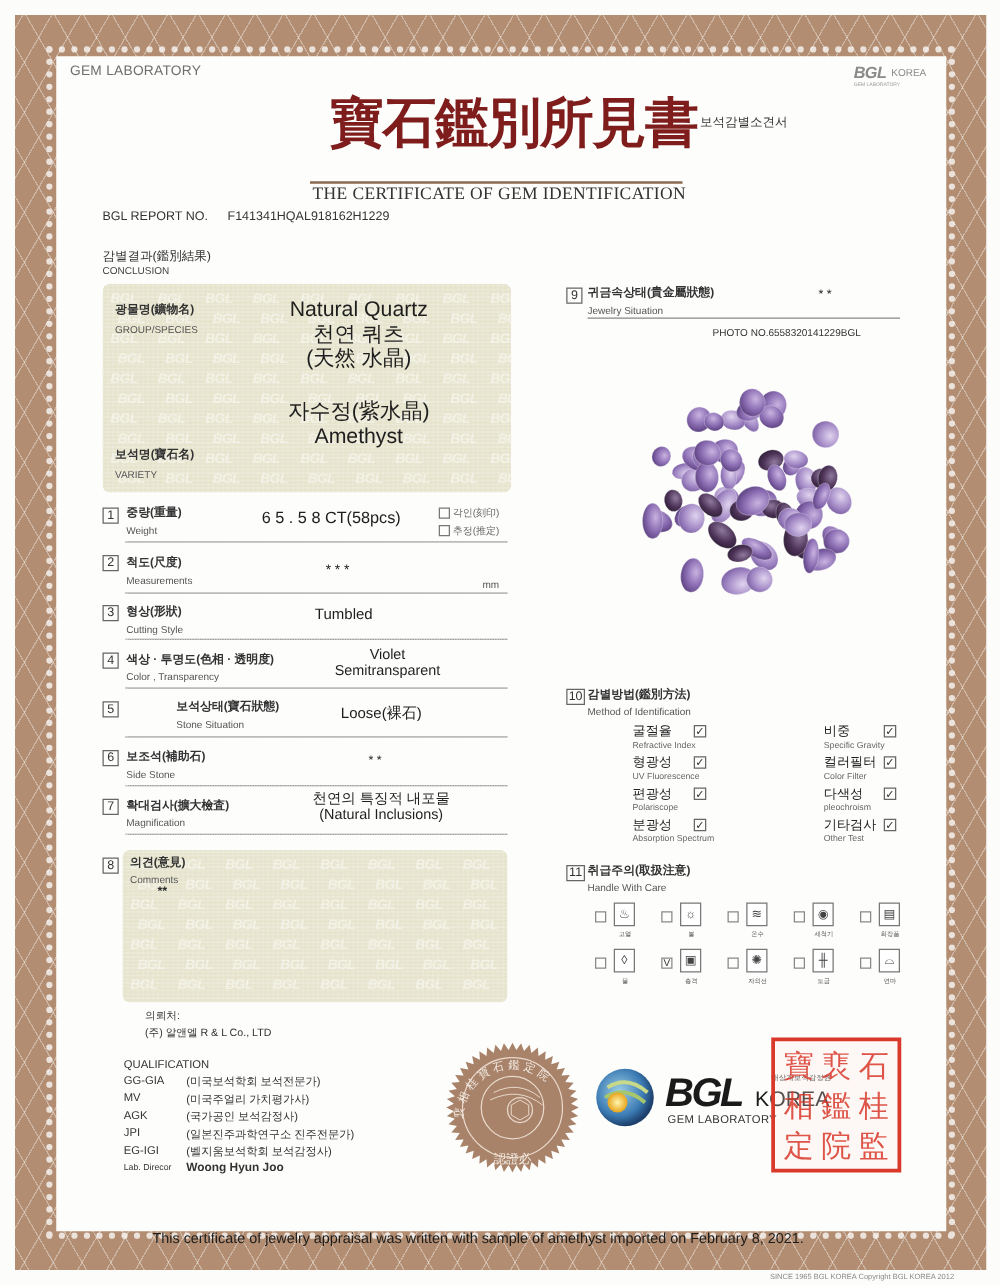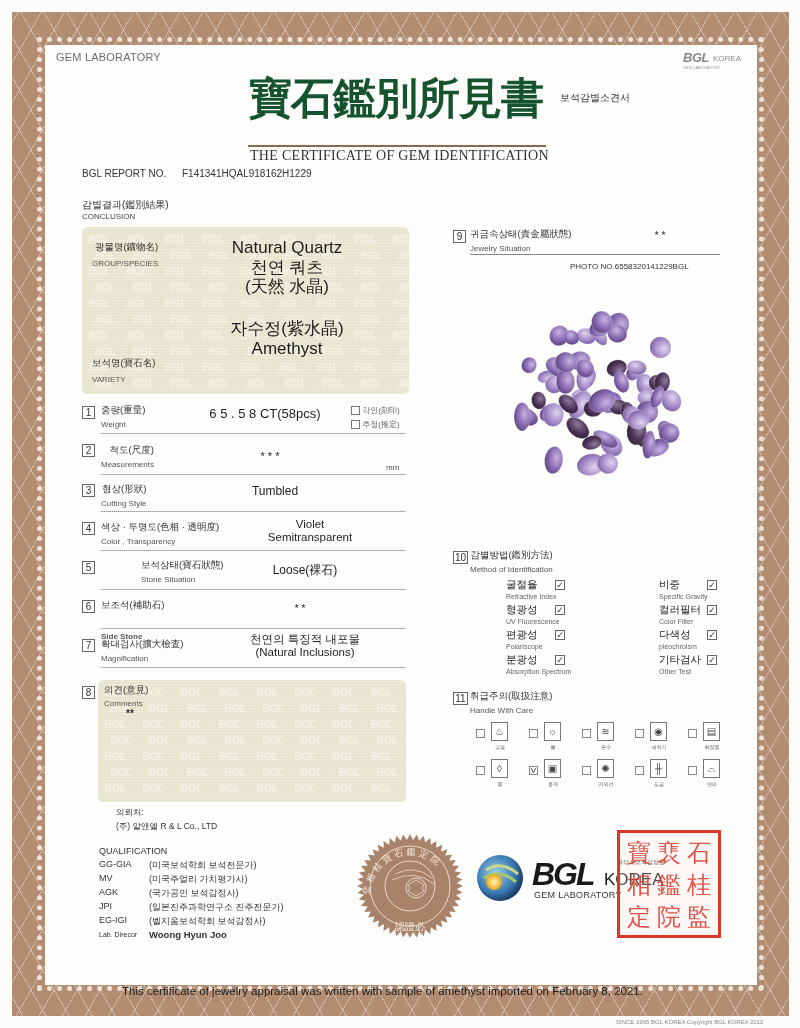--- a/index.html
+++ b/index.html
@@ -26,21 +26,21 @@
     background: #fdfdfc;
   }
 
   
   .lab-label { position: absolute; left: 56px; top: 51px; font-size: 11px; color: #6e6e6e; letter-spacing: 0.2px; }
   .brand-small { position: absolute; left: 683px; top: 50px; width: 72px; height: 22px; }
   .brand-small .bgl { position: absolute; left: 0; top: 0; font-size: 13px; font-style: italic; font-weight: bold; color: #8a8a8a; letter-spacing: -0.5px; }
   .brand-small .korea { position: absolute; left: 30px; top: 4px; font-size: 8px; color: #8a8a8a; }
   .brand-small .sub { position: absolute; left: 0; top: 15px; font-size: 4px; color: #999; }
 
-  .title-cjk { position: absolute; left: 249px; top: 70px; font-family: "DejaVu Serif", serif; font-size: 43px; font-weight: bold; color: #14532d; letter-spacing: -1px; }
+  .title-cjk { position: absolute; left: 264px; top: 70px; font-family: "DejaVu Serif", serif; font-size: 43px; font-weight: bold; color: #7f1d1d; letter-spacing: -1px; }
   .title-kr { position: absolute; left: 560px; top: 91px; font-size: 10px; color: #333; }
   .title-en { position: absolute; left: 250px; top: 120px; font-family: "Liberation Serif", serif; font-size: 14px; color: #333; letter-spacing: 0.3px; margin-top: 28px; }
   .title-rule { position: absolute; left: 248px; top: 145px; width: 298px; height: 2px; background: #8a6a50; }
 
   
   .report-label { position: absolute; left: 82px; top: 168px; font-size: 10px; color: #333; }
   .report-val { position: absolute; left: 182px; top: 168px; font-size: 10px; color: #333; }
 
   .conclusion-ko { position: absolute; left: 82px; top: 198px; font-size: 10px; font-weight: normal; color: #333; }
   .conclusion-en { position: absolute; left: 82px; top: 212px; font-size: 8px; color: #444; }
@@ -50,21 +50,21 @@
     position: absolute; background: #e6e4cd; border-radius: 6px;
     background-image:
       repeating-linear-gradient(0deg, rgba(255,255,255,0.18) 0 1px, transparent 1px 3px),
       repeating-linear-gradient(90deg, rgba(255,255,255,0.10) 0 1px, transparent 1px 4px);
   }
   .panel-conclusion { left: 82px; top: 227px; width: 327px; height: 167px; }
   .panel-comments { left: 98px; top: 680px; width: 308px; height: 122px; }
 
   .wm { position: absolute; font-size: 11px; color: rgba(255,255,255,0.45); font-weight: bold; font-style: italic; letter-spacing: -0.5px; white-space: nowrap; }
 
-  .lbl-ko { font-size: 9.5px; font-weight: normal; color: #333; white-space: nowrap; text-align: right; }
+  .lbl-ko { font-size: 9.5px; font-weight: bold; color: #333; white-space: nowrap; }
   .lbl-en { font-size: 8px; color: #555; white-space: nowrap; }
 
   .cell { position: absolute; }
   .center-val { position: absolute; text-align: center; color: #1e1e1e; line-height: 1.15; white-space: nowrap; }
 
   
   .num-box {
     position: absolute; width: 13px; height: 13px; border: 1px solid #666;
     font-size: 10px; line-height: 11px; text-align: center; color: #333;
   }
@@ -295,21 +295,21 @@
 <div class="cell" style="left:101px;top:559px;margin-left:40px;">
   <div class="lbl-ko">보석상태(寶石狀態)</div>
   <div class="lbl-en" style="margin-top:3px;">Stone Situation</div>
 </div>
 <div class="center-val" style="left:250px;top:564px;width:110px;font-size:12px;">Loose(裸石)</div>
 <div class="row-rule" style="left:100px;top:589px;width:306px;"></div>
 
 <div class="num-box" style="left:82px;top:600px;">6</div>
 <div class="cell" style="left:101px;top:599px;">
   <div class="lbl-ko">보조석(補助石)</div>
-  <div class="lbl-en" style="margin-top:20px;font-weight:bold;">Side Stone</div>
+  <div class="lbl-en" style="margin-top:3px;">Side Stone</div>
 </div>
 <div class="center-val" style="left:280px;top:603px;width:40px;font-size:10px;">* *</div>
 <div class="row-rule" style="left:100px;top:628px;width:306px;"></div>
 
 <div class="num-box" style="left:82px;top:639px;">7</div>
 <div class="cell" style="left:101px;top:638px;">
   <div class="lbl-ko">확대검사(擴大檢査)</div>
   <div class="lbl-en" style="margin-top:3px;">Magnification</div>
 </div>
 <div class="center-val" style="left:235px;top:633px;width:140px;font-size:11.5px;">

